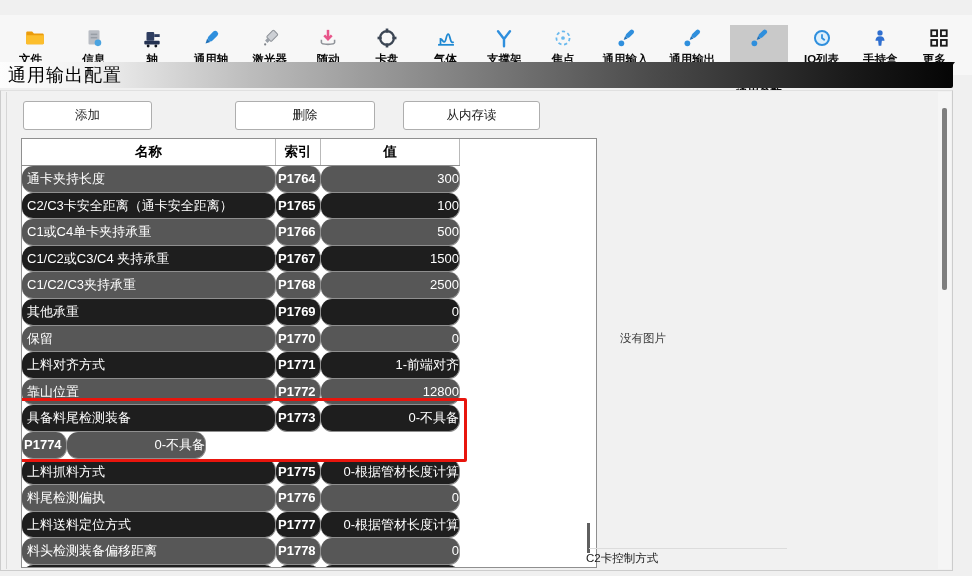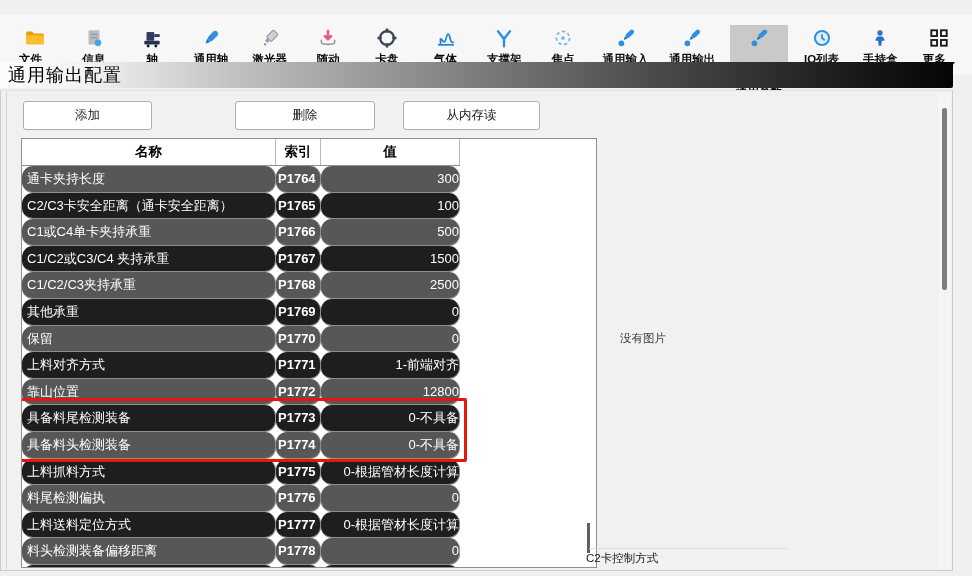--- a/index.html
+++ b/index.html
@@ -308,21 +308,20 @@
           <div class="c c-name">靠山位置</div>
           <div class="c c-index">P1772</div>
           <div class="c c-value">12800</div>
         </div>
         <div class="t-row odd">
           <div class="c c-name">具备料尾检测装备</div>
           <div class="c c-index">P1773</div>
           <div class="c c-value">0-不具备</div>
         </div>
         <div class="t-row even">
-          <div class="c c-name">具备料头检测装备</div>
           <div class="c c-index">P1774</div>
           <div class="c c-value">0-不具备</div>
         </div>
         <div class="t-row odd">
           <div class="c c-name">上料抓料方式</div>
           <div class="c c-index">P1775</div>
           <div class="c c-value">0-根据管材长度计算</div>
         </div>
         <div class="t-row even">
           <div class="c c-name">料尾检测偏执</div>

